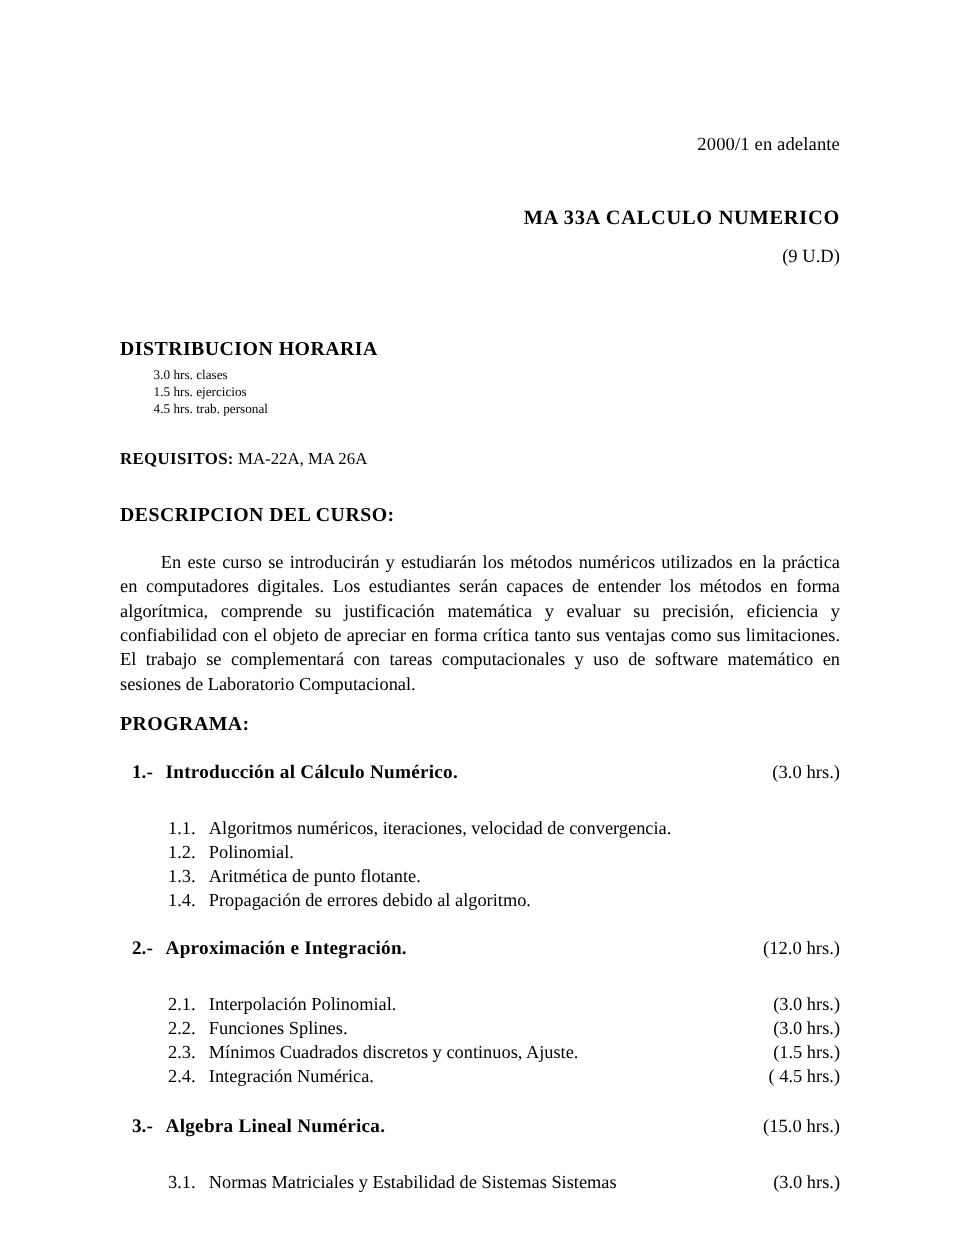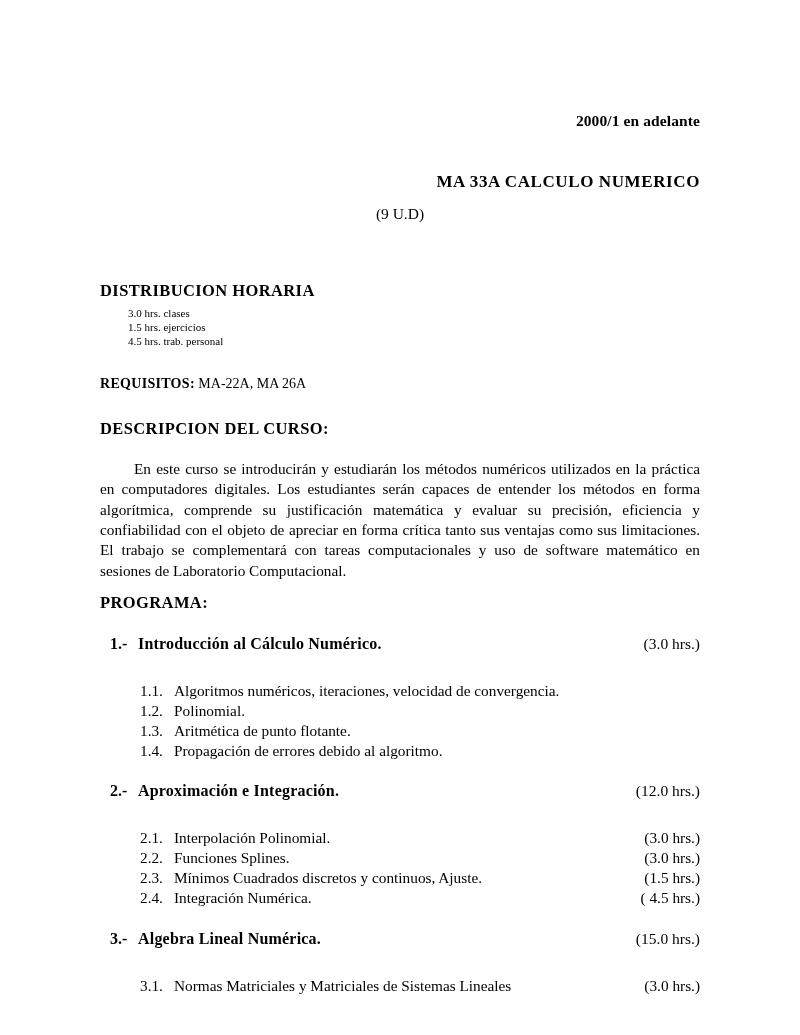--- a/index.html
+++ b/index.html
@@ -20,31 +20,30 @@
     width: 800px;
     height: 1035px;
     box-sizing: border-box;
     padding: 0 100px;
   }
   .date-line {
     text-align: right;
     font-size: 15.5px;
     margin-top: 112px;
     letter-spacing: 0.1px;
-    font-weight: bold;
   }
   .course-title {
     text-align: right;
     font-weight: bold;
     font-size: 17px;
     letter-spacing: 0.6px;
     margin-top: 42px;
   }
   .credits {
-    text-align: center;
+    text-align: right;
     font-size: 15.5px;
     margin-top: 13px;
   }
   .section-head {
     font-weight: bold;
     font-size: 16.5px;
     letter-spacing: 0.4px;
     margin-top: 58px;
   }
   .section-head.tight {
@@ -222,19 +221,19 @@
 
   <div class="unit">
     <div class="unit-title-row">
       <span class="unit-num">3.-</span>
       <span class="unit-name">Algebra Lineal Numérica.</span>
       <span class="unit-hours">(15.0 hrs.)</span>
     </div>
     <div class="sub-list">
       <div class="sub-row">
         <span class="sub-num">3.1.</span>
-        <span class="sub-text">Normas Matriciales y Matriciales de Sistemas Lineales</span>
+        <span class="sub-text">Normas Matriciales y Estabilidad de Sistemas Sistemas</span>
         <span class="sub-hours">(3.0 hrs.)</span>
       </div>
     </div>
   </div>
 
 </div>
 
 </body></html>

